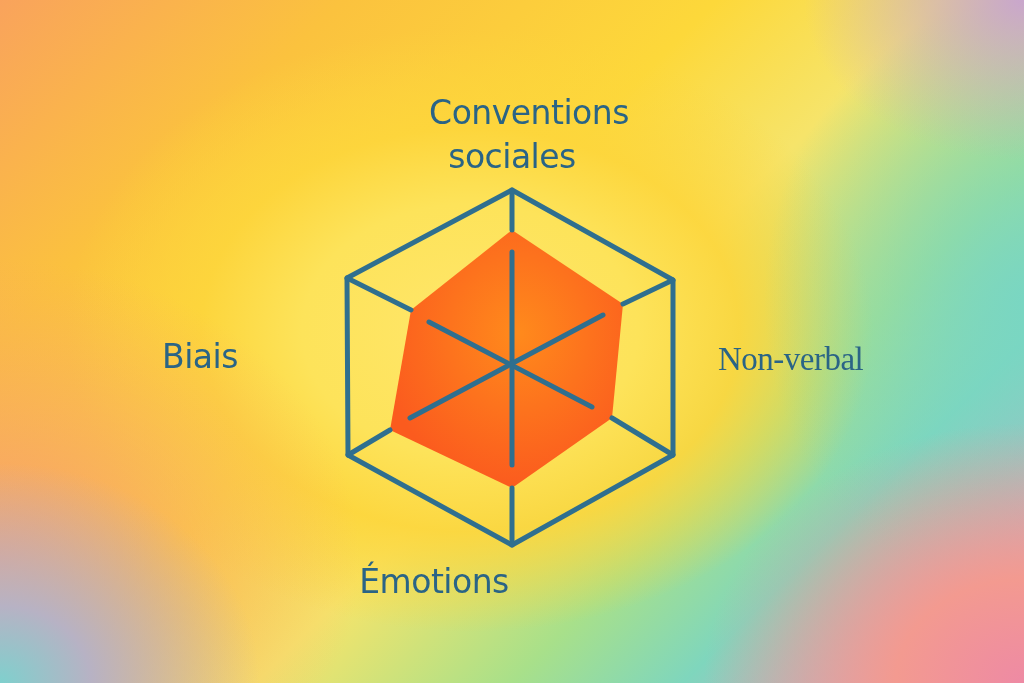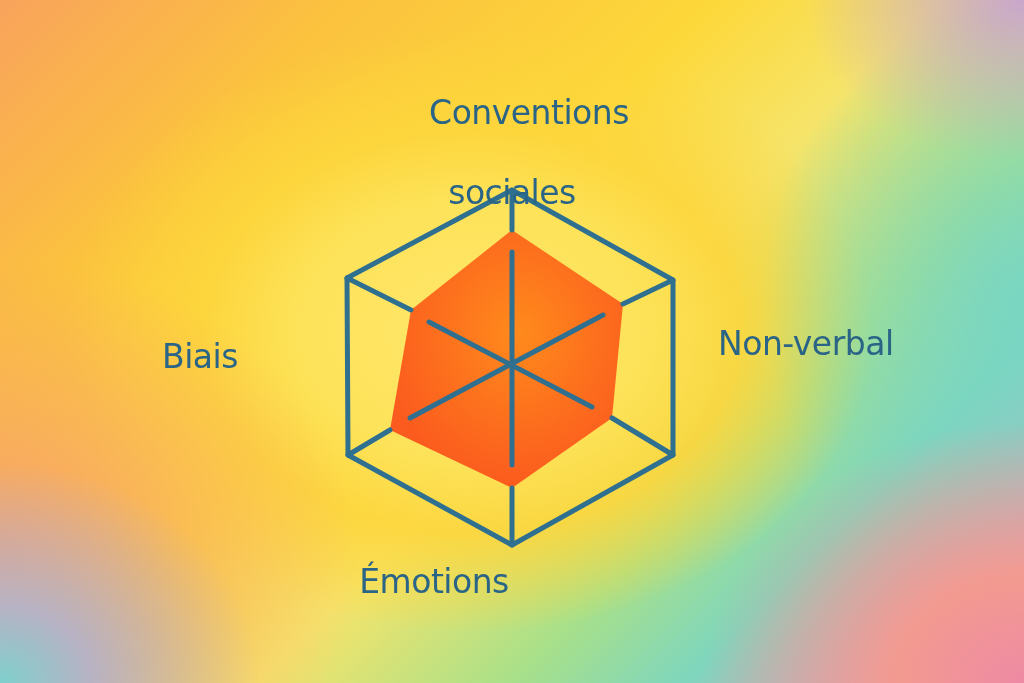--- a/index.html
+++ b/index.html
@@ -21,22 +21,22 @@
       radial-gradient(ellipse 360px 300px at 0px 560px, rgba(246,150,120,0.85) 0%, rgba(246,150,120,0) 100%),
       radial-gradient(ellipse 220px 160px at 1024px 0px, #c9a6cd 0%, rgba(201,166,205,0) 100%),
       radial-gradient(ellipse 260px 300px at 1024px 300px, rgba(120,214,196,0.9) 0%, rgba(120,214,196,0) 100%);
   }
   .chart { position:absolute; left:0; top:0; }
   .label {
     position:absolute; color:#2a6486; font-family:"DejaVu Sans", sans-serif;
     font-size:33px; letter-spacing:-0.5px; white-space:nowrap; line-height:1;
   }
   #lbl-top1 { left:17px; width:1024px; text-align:center; top:96px; }
-  #lbl-top2 { left:0; width:1024px; text-align:center; top:140px;margin-top:36px; }
-  #lbl-right { left:718px; top:327px; }
+  #lbl-top2 { left:0; width:1024px; text-align:center; top:140px; }
+  #lbl-right { left:718px; top:343px;font-family:Liberation Serif, serif; }
   #lbl-left  { left:162px; top:340px; }
   #lbl-bottom{ left:0; width:868px; text-align:center; top:565px; }
 </style>
 </head>
 <body>
 
 <div class="bg"></div>
 <div class="bg2"></div>
 
 <svg class="chart" width="1024" height="683" viewBox="0 0 1024 683">

